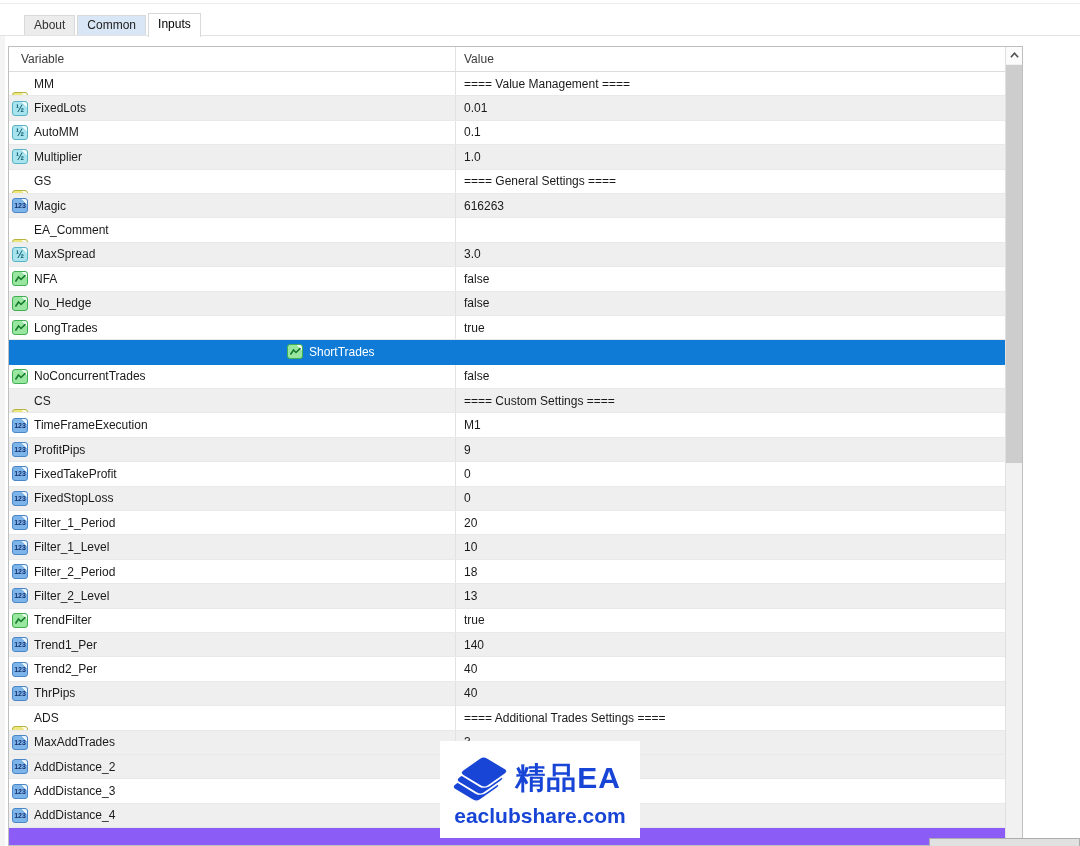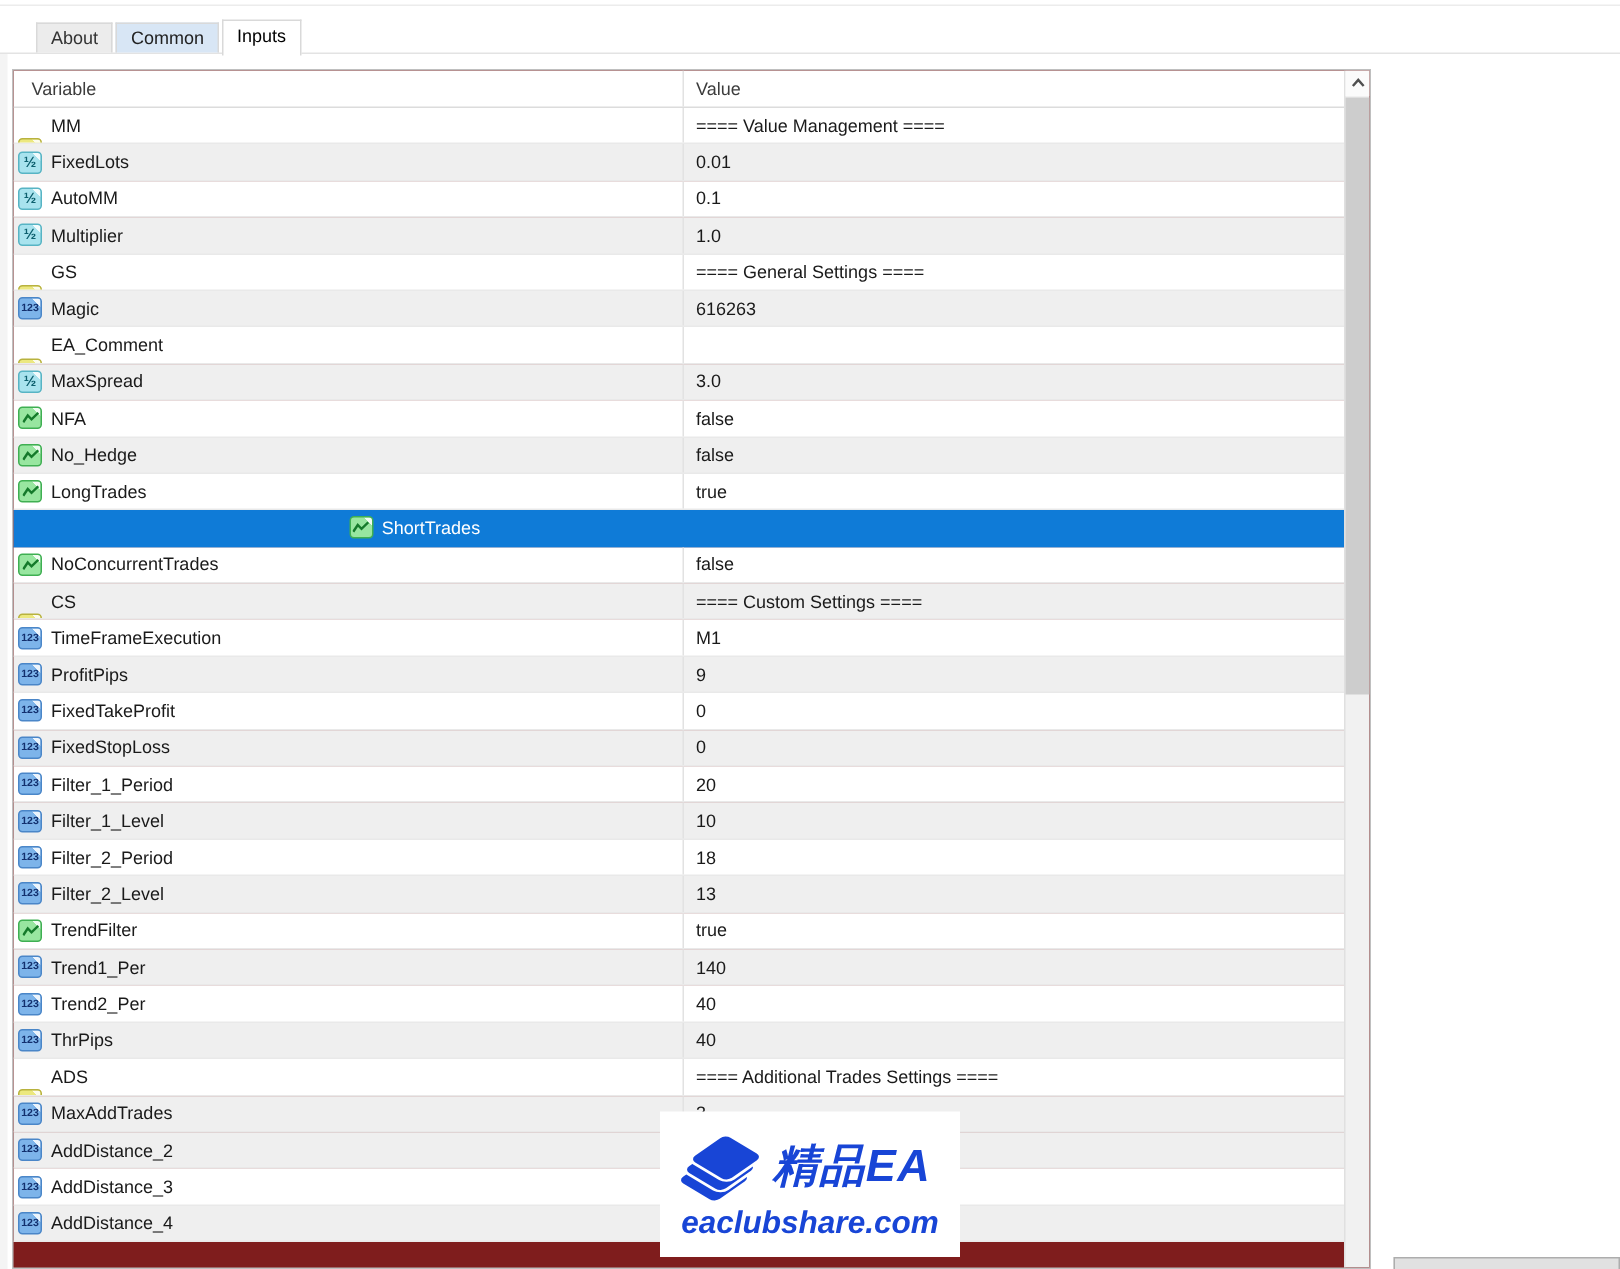--- a/index.html
+++ b/index.html
@@ -21,22 +21,22 @@
   }
   .tab.hover{background:#d8e6f5;color:#222;}
   .tab.active{
     background:#ffffff;color:#000;height:23px;line-height:21px;
     position:relative;top:2px;margin-top:-4px;z-index:4;
   }
   .panel{position:absolute;left:0;top:35px;width:1080px;height:811px;background:#fff;border-top:1px solid #e3e3e3;}
 
   
   .table{
-    position:absolute;left:8px;top:46px;width:906px;height:800px;
-    border:1px solid #bfbfbf;box-sizing:border-box;background:#7f1d1d;overflow:hidden;
+    position:absolute;left:8px;top:46px;width:1015px;height:800px;
+    border:1px solid #bfbfbf;box-sizing:border-box;background:#8b5cf6;overflow:hidden;
   }
   .tbl-inner{position:absolute;left:0;top:0;right:17px;bottom:0;}
   .thead{display:flex;height:24px;line-height:24px;border-bottom:1px solid #dcdcdc;color:#3c3c3c;background:#fff;}
   .th-var{width:446px;padding-left:12px;box-sizing:border-box;}
   .th-val{flex:1;padding-left:8px;border-left:1px solid #e2e2e2;box-sizing:border-box;}
   .row{display:flex;height:24.4px;box-sizing:border-box;border-bottom:1px solid #e9e9e9;background:#fff;align-items:center;}
   .row.alt{background:#efefef;}
   .row.sel{background:#0f7bd7;color:#ffffff;border-bottom-color:#0f7bd7;flex-direction:column;}
   .cell{height:100%;display:flex;align-items:center;box-sizing:border-box;overflow:hidden;white-space:nowrap;}
   .cell.name{width:446px;padding-left:3px;}
@@ -64,21 +64,21 @@
 
   
   .partial-btn{
     position:absolute;left:929px;top:838px;width:151px;height:30px;
     background:#e1e1e1;border:1px solid #adadad;box-sizing:border-box;
   }
 
   
   .wm{
     position:absolute;left:440px;top:741px;width:200px;height:97px;background:#ffffff;
-    display:flex;flex-direction:column;align-items:center;justify-content:center;z-index:5;font-style:italic;
+    display:flex;flex-direction:column;align-items:center;justify-content:center;z-index:5;
   }
   .wm-top{display:flex;align-items:center;gap:8px;}
   .wm-logo{position:relative;width:48px;height:50px;flex:0 0 48px;}
   .wm-layer{position:absolute;width:28px;height:28px;border-radius:6px;border:2px solid #fff;
     transform:rotate(43deg) skew(-12deg,-12deg);}
   .wm-title{font-size:30px;font-weight:bold;letter-spacing:1px;line-height:1;}
   .wm-site{font-size:21px;font-weight:bold;margin-top:2px;line-height:1;}
 </style>
 </head>
 <body>

